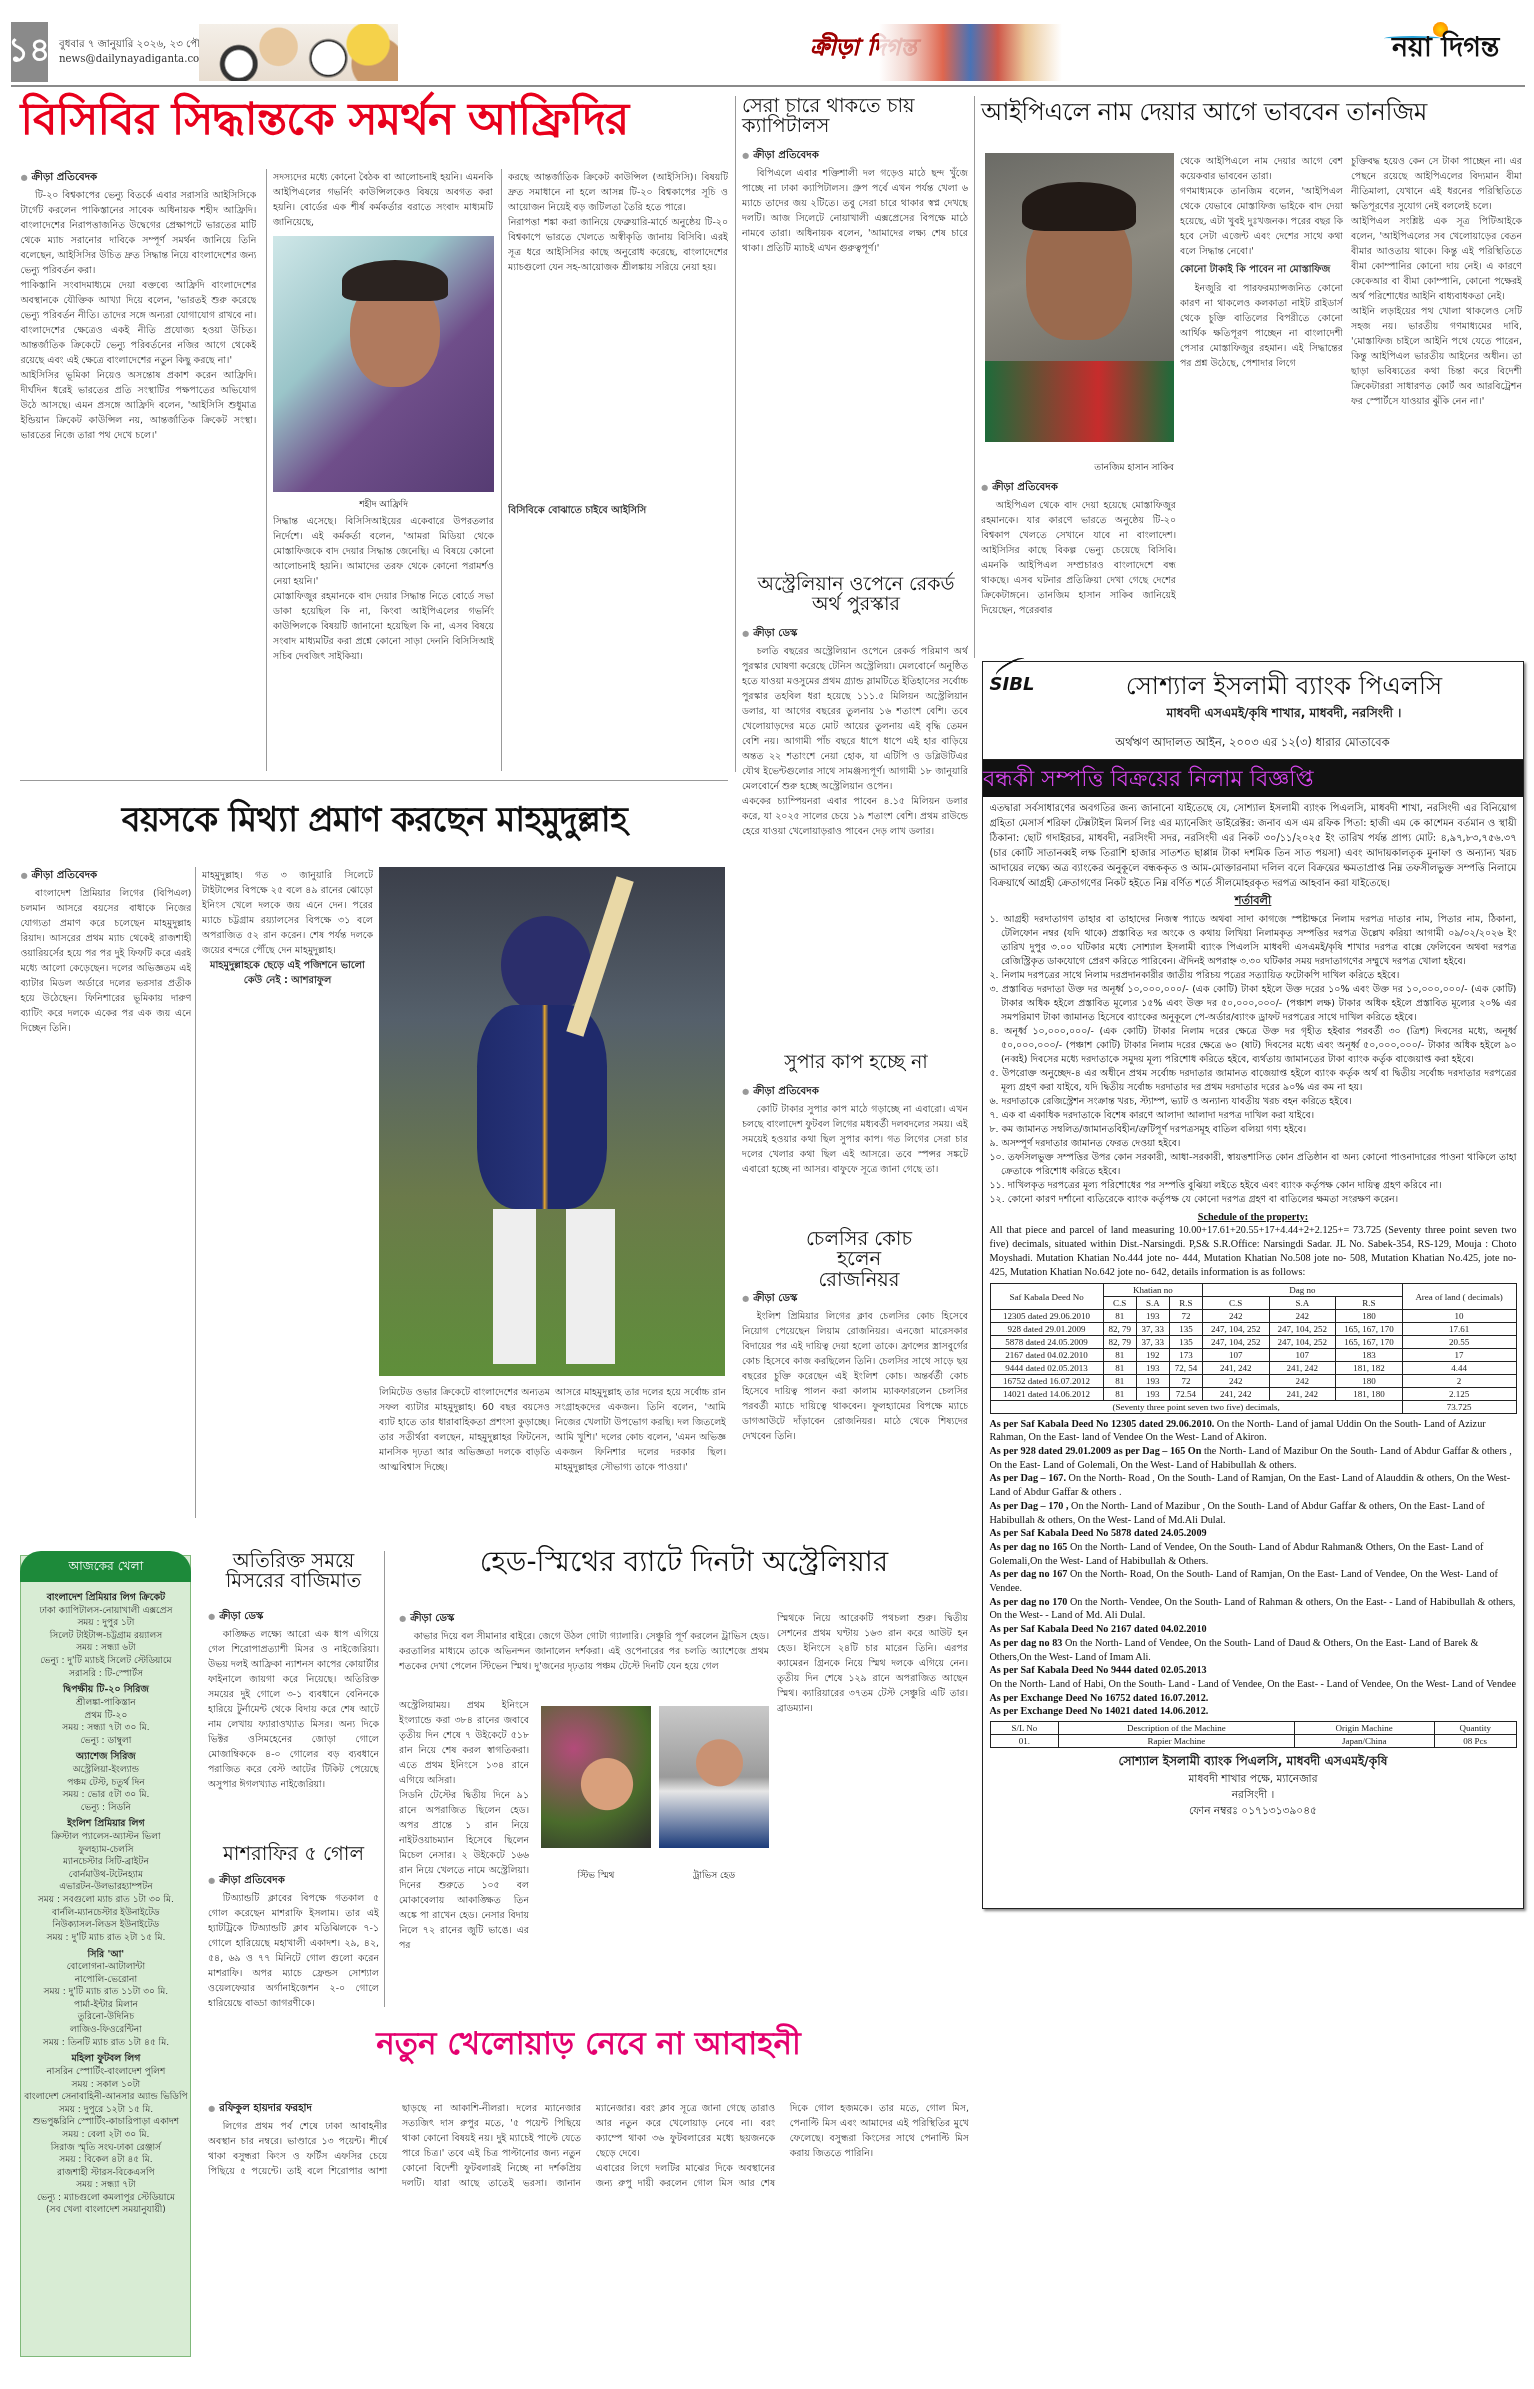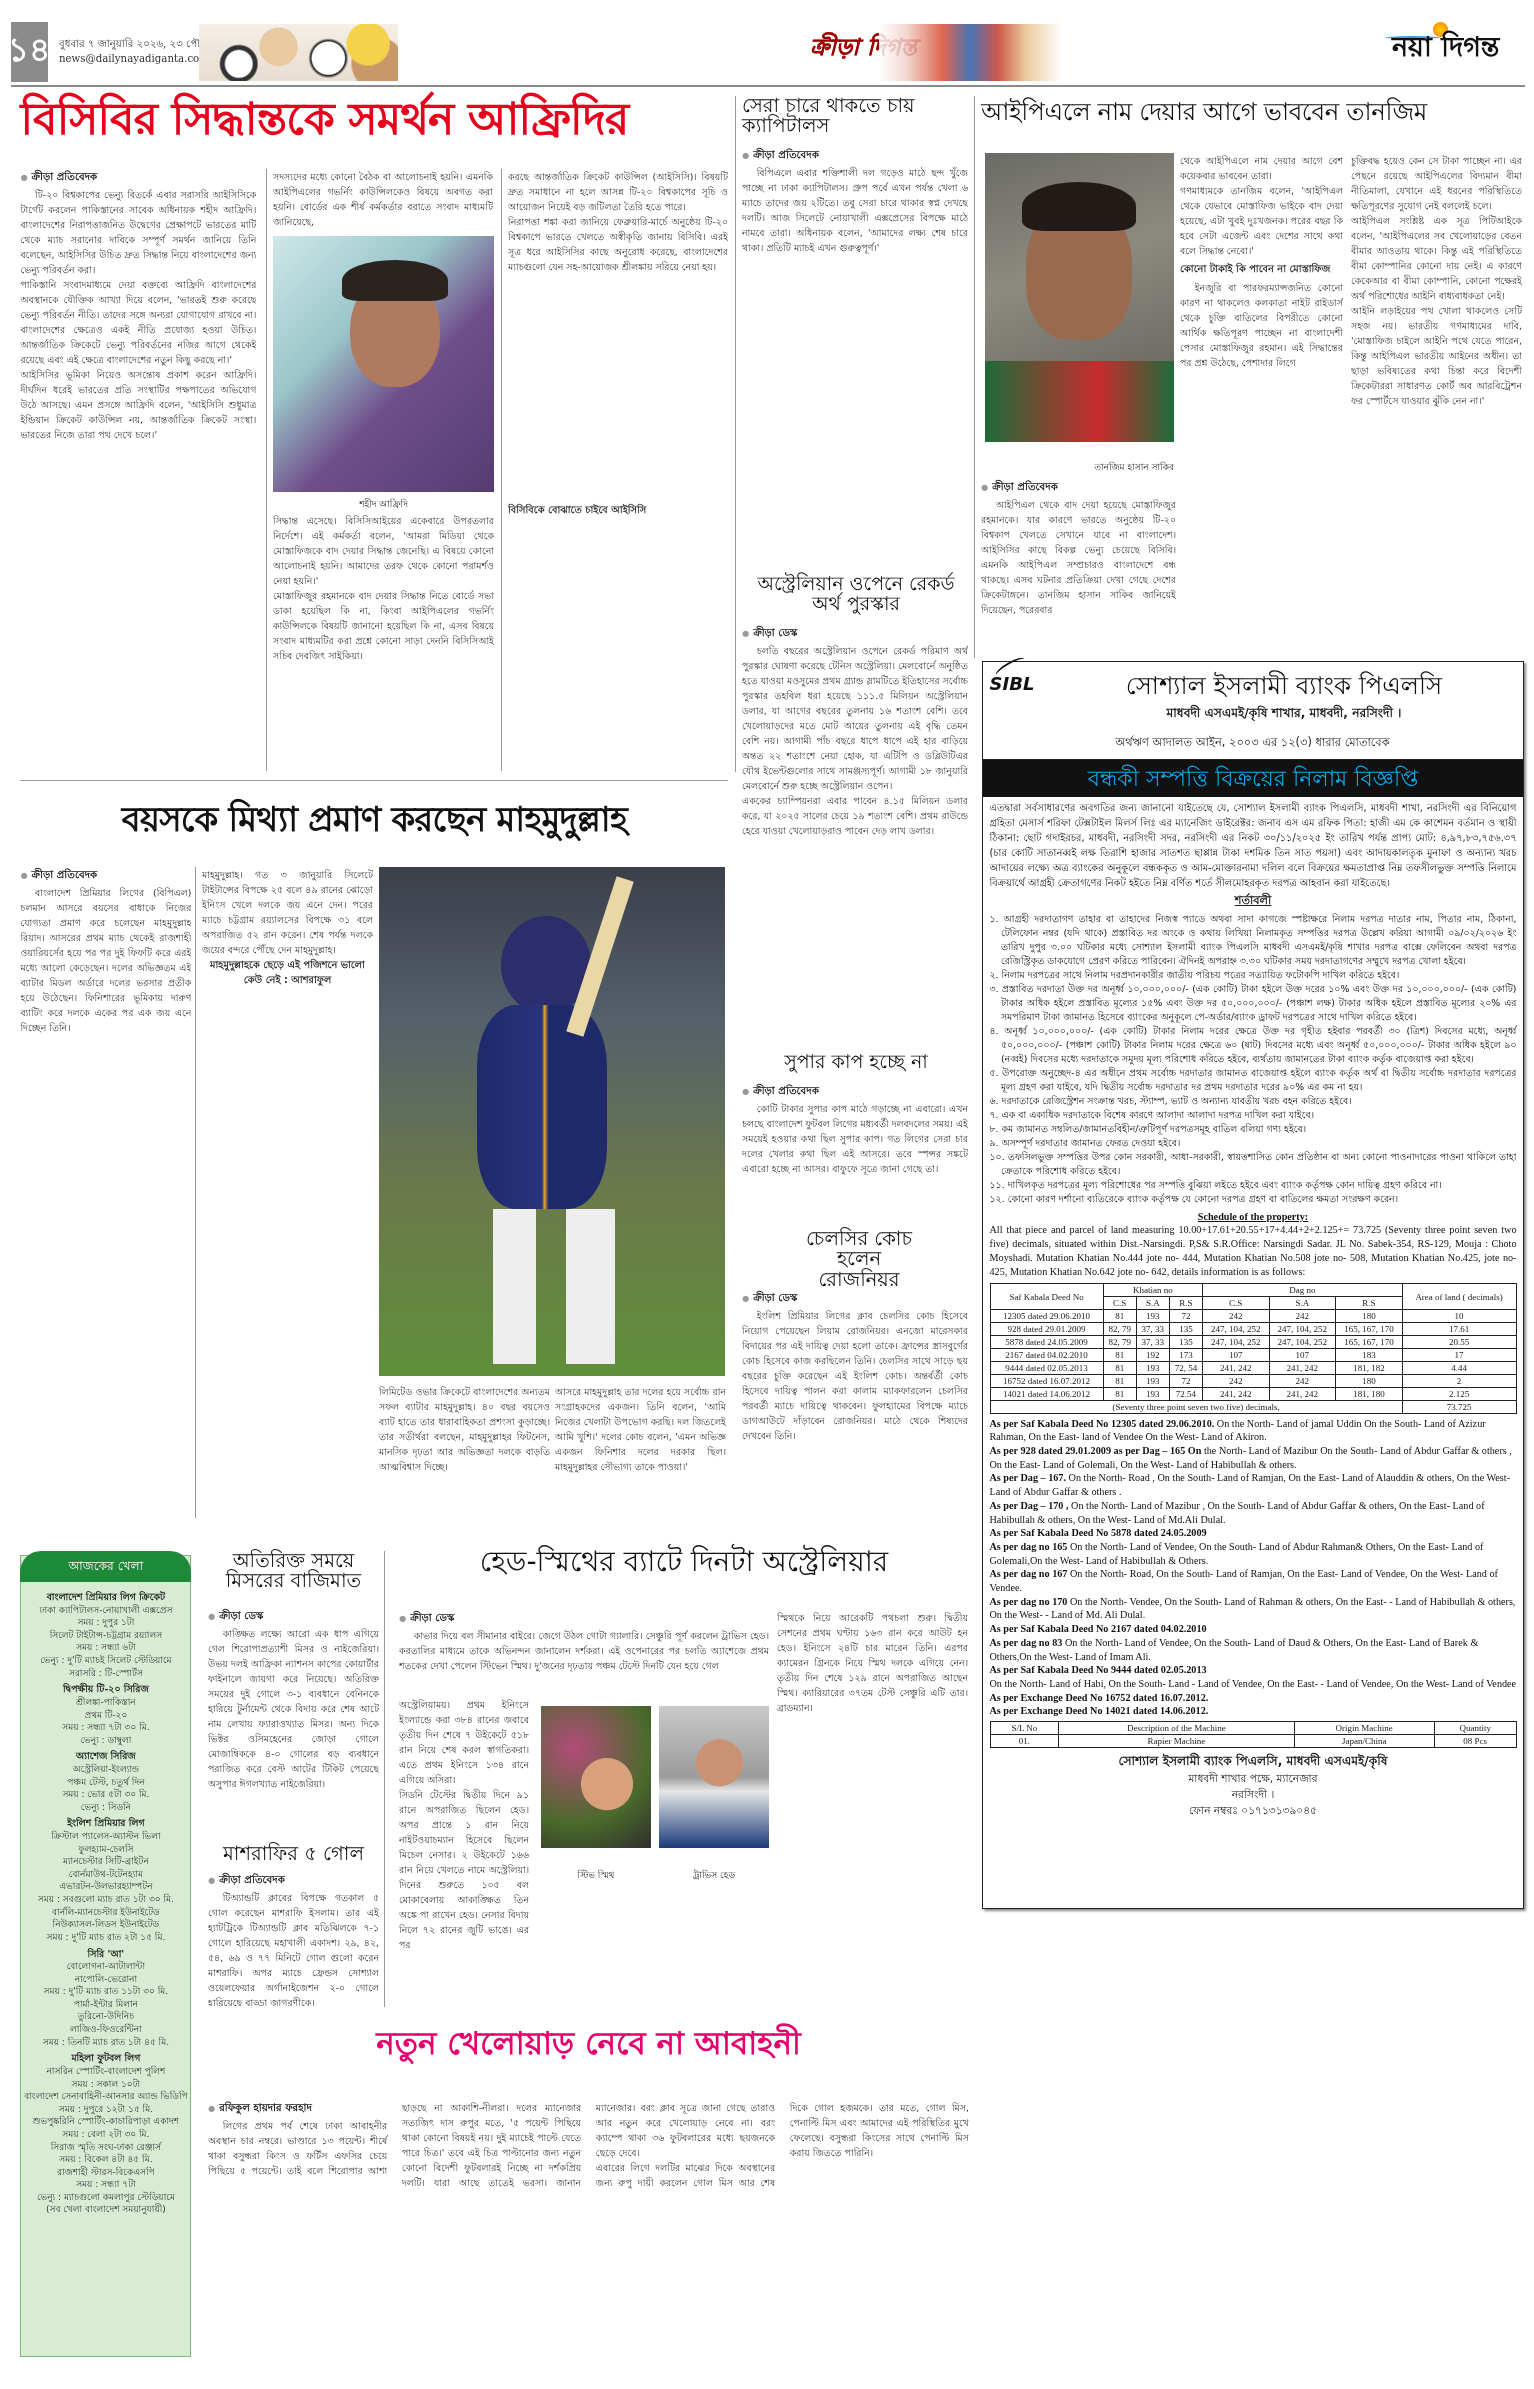--- a/index.html
+++ b/index.html
@@ -133,21 +133,21 @@
 <div class="abs txt" style="left:202px;top:867px;width:171px;height:659px;">
   <div>মাহমুদুল্লাহ। গত ৩ জানুয়ারি সিলেটে টাইটান্সের বিপক্ষে ২৫ বলে ৪৯ রানের ঝোড়ো ইনিংস খেলে দলকে জয় এনে দেন। পরের ম্যাচে চট্টগ্রাম রয়্যালসের বিপক্ষে ৩১ বলে অপরাজিত ৫২ রান করেন। শেষ পর্যন্ত দলকে জয়ের বন্দরে পৌঁছে দেন মাহমুদুল্লাহ।</div>
   <div style="font-weight:bold;font-size:9.8px;text-align:center;">মাহমুদুল্লাহকে ছেড়ে এই পজিশনে ভালো কেউ নেই : আশরাফুল</div>
 </div>
 <div class="photo" style="left:379px;top:867px;width:346px;height:509px;background:linear-gradient(180deg,#3b3f4a 0%,#55606b 30%,#6b7a4a 65%,#5f8f3a 100%);">
   <div style="position:absolute;left:122px;top:49px;width:90px;height:98px;border-radius:50%;background:#2b2e6b;"></div>
   <div style="position:absolute;left:98px;top:138px;width:130px;height:204px;border-radius:30%;background:linear-gradient(90deg,#1f2a6b,#27347a 50%,#e2a32b 52%,#1f2a6b 55%);"></div>
   <div style="position:absolute;left:212px;top:8.1px;width:18px;height:163px;background:#e9d8a6;transform:rotate(18deg);"></div>
   <div style="position:absolute;left:114px;top:342px;width:122px;height:155px;background:linear-gradient(90deg,#eee 0,#eee 35%,transparent 35%,transparent 60%,#eee 60%);"></div>
 </div>
-<div class="abs txt" style="left:379px;top:1384px;width:171px;height:138px;">লিমিটেড ওভার ক্রিকেটে বাংলাদেশের অন্যতম সফল ব্যাটার মাহমুদুল্লাহ। ৪০ বছর বয়সেও ব্যাট হাতে তার ধারাবাহিকতা প্রশংসা কুড়াচ্ছে। তার সতীর্থরা বলছেন, মাহমুদুল্লাহর ফিটনেস, মানসিক দৃঢ়তা আর অভিজ্ঞতা দলকে বাড়তি আত্মবিশ্বাস দিচ্ছে।</div>
+<div class="abs txt" style="left:379px;top:1384px;width:171px;height:138px;">লিমিটেড ওভার ক্রিকেটে বাংলাদেশের অন্যতম সফল ব্যাটার মাহমুদুল্লাহ। 60 বছর বয়সেও ব্যাট হাতে তার ধারাবাহিকতা প্রশংসা কুড়াচ্ছে। তার সতীর্থরা বলছেন, মাহমুদুল্লাহর ফিটনেস, মানসিক দৃঢ়তা আর অভিজ্ঞতা দলকে বাড়তি আত্মবিশ্বাস দিচ্ছে।</div>
 <div class="abs txt" style="left:555px;top:1384px;width:171px;height:138px;">আসরে মাহমুদুল্লাহ তার দলের হয়ে সর্বোচ্চ রান সংগ্রাহকদের একজন। তিনি বলেন, 'আমি নিজের খেলাটা উপভোগ করছি। দল জিতলেই আমি খুশি।' দলের কোচ বলেন, 'এমন অভিজ্ঞ একজন ফিনিশার দলের দরকার ছিল। মাহমুদুল্লাহর সৌভাগ্য তাকে পাওয়া।'</div>
 
 <div class="abs" id="games-box">
   <div style="height:31px;"></div>
   <div id="games-list">
       <div class="g-block">
         <div class="g-title">বাংলাদেশ প্রিমিয়ার লিগ ক্রিকেট</div>
         <div>ঢাকা ক্যাপিটালস-নোয়াখালী এক্সপ্রেস</div>
         <div>সময় : দুপুর ১টা</div>
         <div>সিলেট টাইটান্স-চট্টগ্রাম রয়্যালস</div>
@@ -244,21 +244,21 @@
 </div>
 
 <div class="abs" id="ad-box">
   <div style="position:relative;height:98px;border-bottom:0.8px solid #222;">
     <div style="position:absolute;left:6.5px;top:11.4px;font-size:18px;font-weight:bold;color:#111;font-style:italic;">SIBL</div>
     <div style="position:absolute;left:11.4px;top:0px;width:33px;height:11.4px;border-top:2.4px solid #111;border-radius:50%;transform:rotate(-30deg);"></div>
     <div style="position:absolute;left:73px;top:4.9px;width:456px;text-align:center;font-size:24.4px;color:#111;">সোশ্যাল ইসলামী ব্যাংক পিএলসি</div>
     <div style="position:absolute;left:73px;top:42px;width:456px;text-align:center;font-size:12.2px;font-weight:bold;">মাধবদী এসএমই/কৃষি শাখার, মাধবদী, নরসিংদী ।</div>
     <div style="position:absolute;left:0;top:72px;width:539px;text-align:center;font-size:11.4px;">অর্থঋণ আদালত আইন, ২০০৩ এর ১২(৩) ধারার মোতাবেক</div>
   </div>
-  <div style="background:#111;color:#0ea5e9;text-align:center;font-size:22px;height:37px;line-height:37px;">বন্ধকী সম্পত্তি বিক্রয়ের নিলাম বিজ্ঞপ্তি</div>
+  <div style="background:#111;color:#d946ef;font-size:22px;height:37px;line-height:37px;">বন্ধকী সম্পত্তি বিক্রয়ের নিলাম বিজ্ঞপ্তি</div>
   <div style="padding:3.3px 6.5px 0 6.5px;">
     <div class="ad-txt">এতদ্বারা সর্বসাধারণের অবগতির জন্য জানানো যাইতেছে যে, সোশ্যাল ইসলামী ব্যাংক পিএলসি, মাধবদী শাখা, নরসিংদী এর বিনিয়োগ গ্রহিতা মেসার্স শরিফা টেক্সটাইল মিলর্স লিঃ এর ম্যানেজিং ডাইরেক্টর: জনাব এস এম রফিক পিতা: হাজী এম কে কাশেমন বর্তমান ও স্থায়ী ঠিকানা: ছোট গদাইরচর, মাধবদী, নরসিংদী সদর, নরসিংদী এর নিকট ৩০/১১/২০২৫ ইং তারিখ পর্যন্ত প্রাপ্য মোট: ৪,৯৭,৮৩,৭৫৬.৩৭ (চার কোটি সাতানব্বই লক্ষ তিরাশি হাজার সাতশত ছাপ্পান্ন টাকা দশমিক তিন সাত পয়সা) এবং আদায়কালতৃক মুনাফা ও অন্যান্য খরচ আদায়ের লক্ষ্যে অত্র ব্যাংকের অনুকূলে বন্ধককৃত ও আম-মোক্তারনামা দলিল বলে বিক্রয়ের ক্ষমতাপ্রাপ্ত নিম্ন তফসীলভুক্ত সম্পত্তি নিলামে বিক্রয়ার্থে আগ্রহী ক্রেতাগণের নিকট হইতে নিম্ন বর্ণিত শর্তে সীলমোহরকৃত দরপত্র আহবান করা যাইতেছে।</div>
     <div style="text-align:center;font-size:11.4px;font-weight:bold;text-decoration:underline;margin:1.6px 0;">শর্তাবলী</div>
     <div id="conditions-list">
         <div class="ad-txt" style="padding-left: 11.4px; text-indent: -11.4px; font-size: 9.4px; line-height: 14px;">১. আগ্রহী দরদাতাগণ তাহার বা তাহাদের নিজস্ব প্যাডে অথবা সাদা কাগজে স্পষ্টাক্ষরে নিলাম দরপত্র দাতার নাম, পিতার নাম, ঠিকানা, টেলিফোন নম্বর (যদি থাকে) প্রস্তাবিত দর অংকে ও কথায় লিখিয়া নিলামকৃত সম্পত্তির দরপত্র উল্লেখ করিয়া আগামী ০৯/০২/২০২৬ ইং তারিখ দুপুর ৩.০০ ঘটিকার মধ্যে সোশ্যাল ইসলামী ব্যাংক পিএলসি মাধবদী এসএমই/কৃষি শাখার দরপত্র বাক্সে ফেলিবেন অথবা দরপত্র রেজিস্ট্রিকৃত ডাকযোগে প্রেরণ করিতে পারিবেন। ঐদিনই অপরাহ্ন ৩.৩০ ঘটিকার সময় দরদাতাগণের সম্মুখে দরপত্র খোলা হইবে।</div>
         <div class="ad-txt" style="padding-left: 11.4px; text-indent: -11.4px; font-size: 9.4px; line-height: 14px;">২. নিলাম দরপত্রের সাথে নিলাম দরপ্রদানকারীর জাতীয় পরিচয় পত্রের সত্যায়িত ফটোকপি দাখিল করিতে হইবে।</div>
         <div class="ad-txt" style="padding-left: 11.4px; text-indent: -11.4px; font-size: 9.4px; line-height: 14px;">৩. প্রস্তাবিত দরদাতা উক্ত দর অনূর্ধ্ব ১০,০০০,০০০/- (এক কোটি) টাকা হইলে উক্ত দরের ১০% এবং উক্ত দর ১০,০০০,০০০/- (এক কোটি) টাকার অধিক হইলে প্রস্তাবিত মূল্যের ১৫% এবং উক্ত দর ৫০,০০০,০০০/- (পঞ্চাশ লক্ষ) টাকার অধিক হইলে প্রস্তাবিত মূল্যের ২০% এর সমপরিমাণ টাকা জামানত হিসেবে ব্যাংকের অনুকূলে পে-অর্ডার/ব্যাংক ড্রাফট দরপত্রের সাথে দাখিল করিতে হইবে।</div>
         <div class="ad-txt" style="padding-left: 11.4px; text-indent: -11.4px; font-size: 9.4px; line-height: 14px;">৪. অনূর্ধ্ব ১০,০০০,০০০/- (এক কোটি) টাকার নিলাম দরের ক্ষেত্রে উক্ত দর গৃহীত হইবার পরবর্তী ৩০ (ত্রিশ) দিবসের মধ্যে, অনূর্ধ্ব ৫০,০০০,০০০/- (পঞ্চাশ কোটি) টাকার নিলাম দরের ক্ষেত্রে ৬০ (ষাট) দিবসের মধ্যে এবং অনূর্ধ্ব ৫০,০০০,০০০/- টাকার অধিক হইলে ৯০ (নব্বই) দিবসের মধ্যে দরদাতাকে সমুদয় মূল্য পরিশোধ করিতে হইবে, ব্যর্থতায় জামানতের টাকা ব্যাংক কর্তৃক বাজেয়াপ্ত করা হইবে।</div>
         <div class="ad-txt" style="padding-left: 11.4px; text-indent: -11.4px; font-size: 9.4px; line-height: 14px;">৫. উপরোক্ত অনুচ্ছেদ-৪ এর অধীনে প্রথম সর্বোচ্চ দরদাতার জামানত বাজেয়াপ্ত হইলে ব্যাংক কর্তৃক অর্থ বা দ্বিতীয় সর্বোচ্চ দরদাতার দরপত্রের মূল্য গ্রহণ করা যাইবে, যদি দ্বিতীয় সর্বোচ্চ দরদাতার দর প্রথম দরদাতার দরের ৯০% এর কম না হয়।</div>
         <div class="ad-txt" style="padding-left: 11.4px; text-indent: -11.4px; font-size: 9.4px; line-height: 14px;">৬. দরদাতাকে রেজিস্ট্রেশন সংক্রান্ত খরচ, স্ট্যাম্প, ভ্যাট ও অন্যান্য যাবতীয় খরচ বহন করিতে হইবে।</div>

